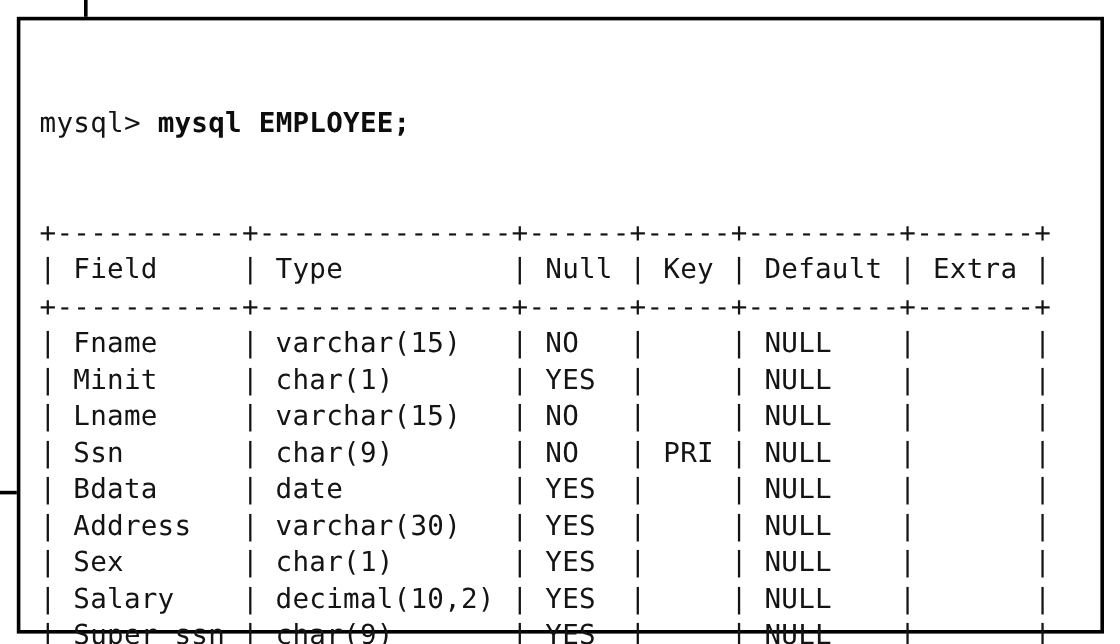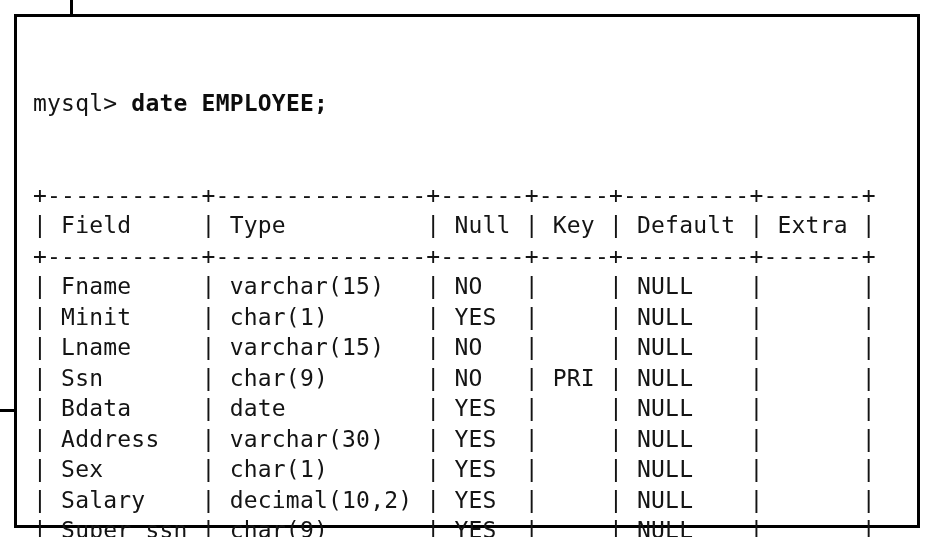--- a/index.html
+++ b/index.html
@@ -61,17 +61,17 @@
   }
 </style>
 </head>
 <body>
 
 <div class="callout-line callout-top"></div>
 <div class="callout-line callout-left"></div>
 
 <div class="terminal-box">
   <div class="terminal-text">
-    <div class="line"><span>mysql&gt;</span><span> </span><span class="cmd-bold">date EMPLOYEE;</span></div>
+    <div class="line"><span>mysql&gt;</span><span> </span><span class="cmd-bold">mysql EMPLOYEE;</span></div>
     <div id="ascii-table"><div class="line">+-----------+---------------+------+-----+---------+-------+</div><div class="line">| Field     | Type          | Null | Key | Default | Extra |</div><div class="line">+-----------+---------------+------+-----+---------+-------+</div><div class="line">| Fname     | varchar(15)   | NO   |     | NULL    |       |</div><div class="line">| Minit     | char(1)       | YES  |     | NULL    |       |</div><div class="line">| Lname     | varchar(15)   | NO   |     | NULL    |       |</div><div class="line">| Ssn       | char(9)       | NO   | PRI | NULL    |       |</div><div class="line">| Bdata     | date          | YES  |     | NULL    |       |</div><div class="line">| Address   | varchar(30)   | YES  |     | NULL    |       |</div><div class="line">| Sex       | char(1)       | YES  |     | NULL    |       |</div><div class="line">| Salary    | decimal(10,2) | YES  |     | NULL    |       |</div><div class="line">| Super_ssn | char(9)       | YES  |     | NULL    |       |</div></div>
     
   </div>
 </div>
 
 </body></html>

